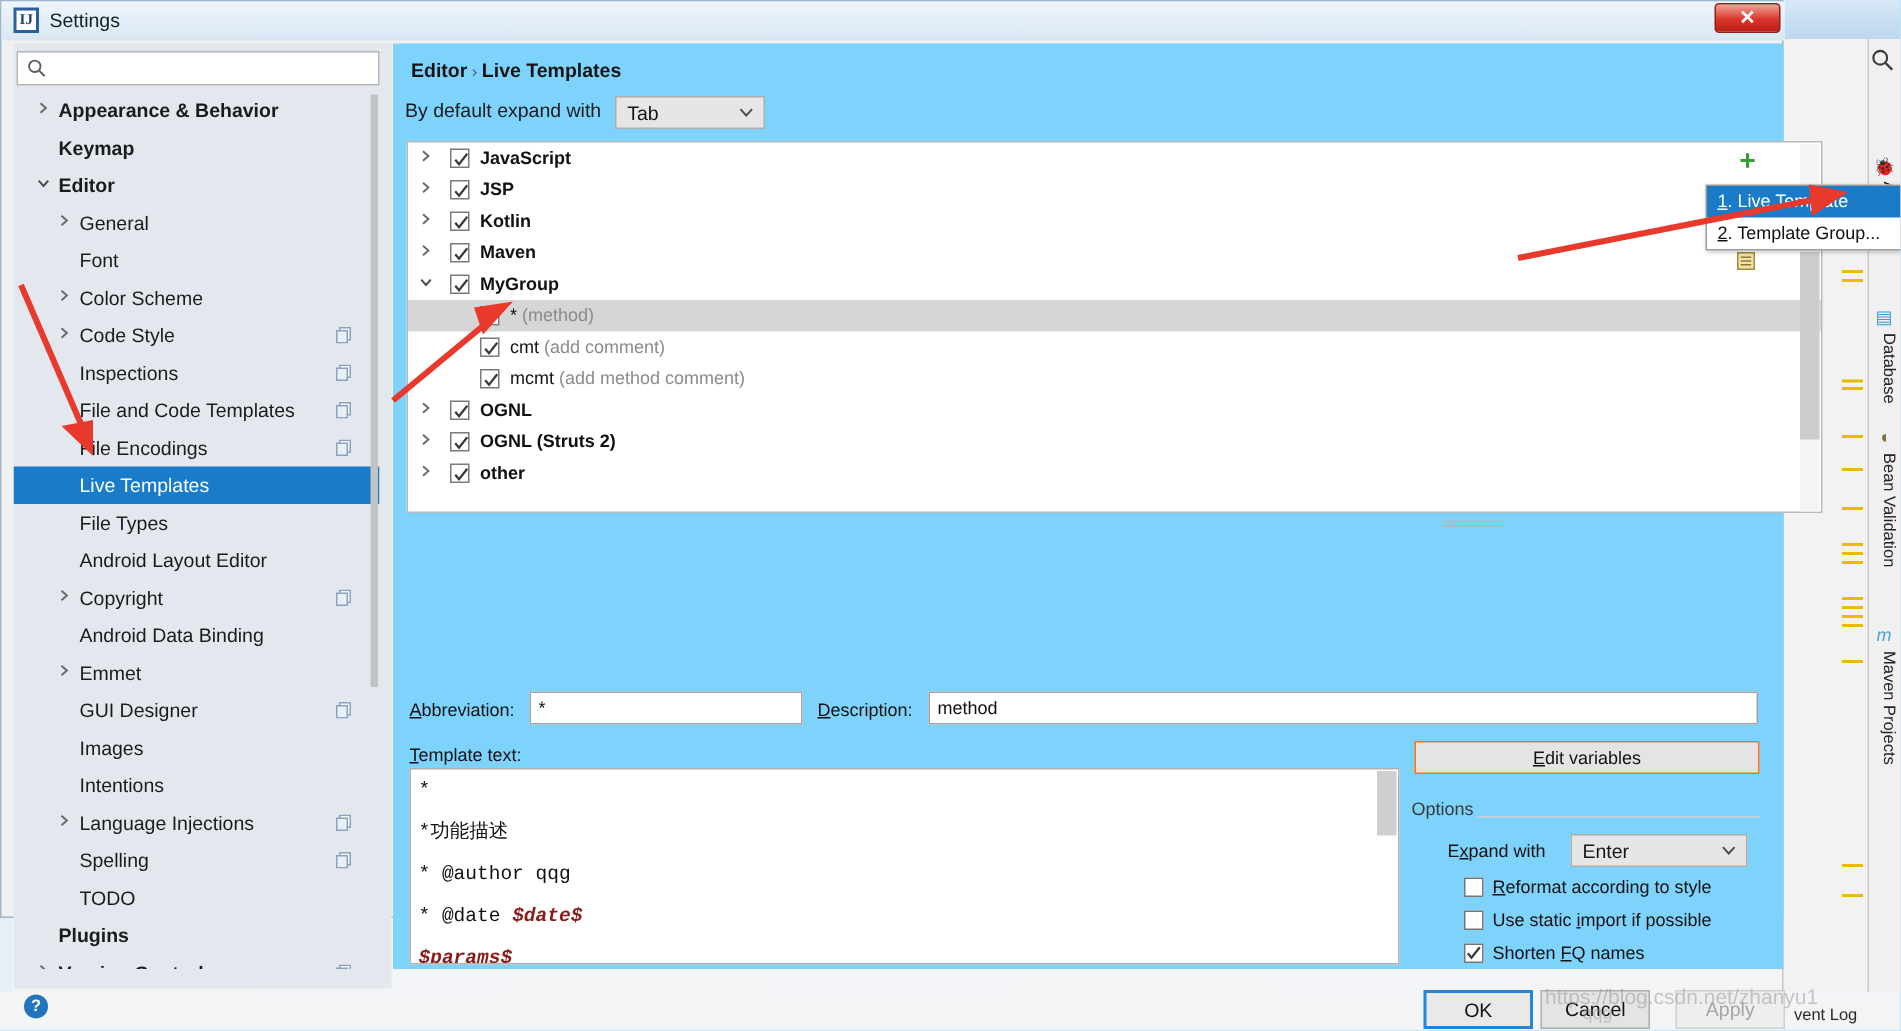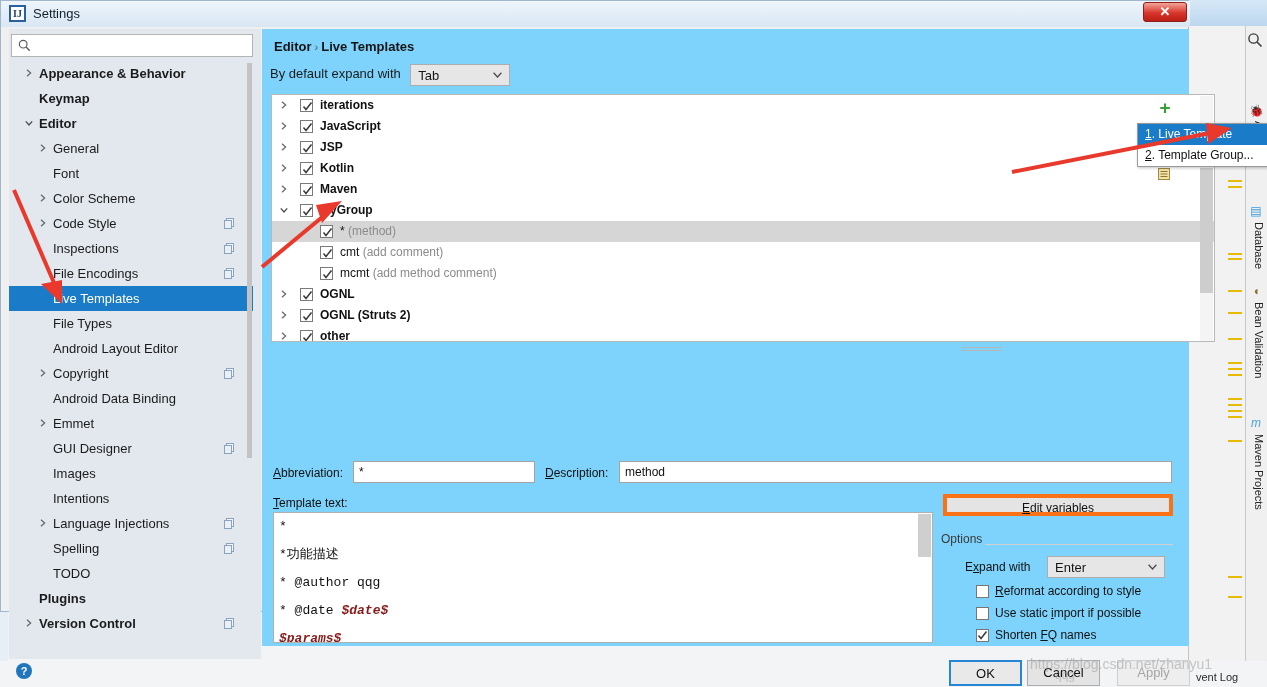--- a/index.html
+++ b/index.html
@@ -121,21 +121,21 @@
   .tmpl { position: absolute; left: 11px; top: 483px; width: 660px; height: 131px;
     background: #fff; border: 1px solid #b0b0b0; overflow: hidden; }
   .tline { font-family: "Liberation Mono", monospace; font-size: 13px; color: #111; height: 28px; line-height: 28px; padding-left: 5px; white-space: nowrap; }
   .tline .var { color: #8b1a1a; font-weight: bold; font-style: italic; }
   .tmpl-scroll { position: absolute; right: 1px; top: 1px; width: 13px; height: 43px; background: #cfcfcf; }
 
   .applicable { position: absolute; left: 11px; top: 621px; font-size: 12px; color: #1b1b1b; }
   .applicable a { color: #2a5bd7; text-decoration: none; }
 
   .editvars { position: absolute; left: 681px; top: 465px; width: 230px; height: 22px;
-    background: #e4e4e4; border: 4px solid #f97316; font-size: 12px; color: #111;
+    background: #e4e4e4; border: 1px solid #f97316; font-size: 12px; color: #111;
     text-align: center; line-height: 20px; }
   .editvars u { text-decoration: underline; }
 
   .optlabel { position: absolute; left: 679px; top: 503px; font-size: 12px; color: #3a3a3a; }
   .optline { position: absolute; left: 723px; top: 515px; width: 188px; height: 1px; background: #d0d0d0; }
   .expwith { position: absolute; left: 703px; top: 531px; font-size: 12px; color: #111; }
   .opt-cb { position: absolute; width: 13px; height: 13px; border: 1px solid #767676; background: #fff; }
   .opt-txt { position: absolute; font-size: 12px; color: #111; }
   .opt-txt u { text-decoration: underline; }
 
@@ -272,20 +272,27 @@
           </svg>
         </div>
         <div class="srow lvl1">
           <span class="lbl">Inspections</span>
           <svg class="copy-ic" viewBox="0 0 11 11">
             <rect x="2.5" y="0.5" width="7" height="8" fill="#fff" stroke="#5b7fa8"></rect>
             <rect x="0.5" y="2.5" width="7" height="8" fill="#eef3f8" stroke="#5b7fa8"></rect>
           </svg>
         </div>
         <div class="srow lvl1">
+          <span class="lbl">File and Code Templates</span>
+          <svg class="copy-ic" viewBox="0 0 11 11">
+            <rect x="2.5" y="0.5" width="7" height="8" fill="#fff" stroke="#5b7fa8"></rect>
+            <rect x="0.5" y="2.5" width="7" height="8" fill="#eef3f8" stroke="#5b7fa8"></rect>
+          </svg>
+        </div>
+        <div class="srow lvl1">
           <span class="lbl">File Encodings</span>
           <svg class="copy-ic" viewBox="0 0 11 11">
             <rect x="2.5" y="0.5" width="7" height="8" fill="#fff" stroke="#5b7fa8"></rect>
             <rect x="0.5" y="2.5" width="7" height="8" fill="#eef3f8" stroke="#5b7fa8"></rect>
           </svg>
         </div>
         <div class="srow lvl1 selected">
           <span class="lbl">Live Templates</span>
         </div>
         <div class="srow lvl1">
@@ -374,31 +381,20 @@
         <span class="combo" style="width:100px;">
           <span class="val">Tab</span>
           <svg class="chev" viewBox="0 0 9 6">
               <polyline points="0.6,0.8 4.5,5 8.4,0.8" fill="none" stroke="#4c4c4c" stroke-width="1.3"></polyline>
             </svg>
         </span>
       </div>
 
       <div class="treepanel">
         <div id="tmpl-tree">
-            <div class="trow">
-              <span class="tarrow" style="left:6px;"><svg width="8" height="8" viewBox="0 0 8 8">
-                  <polyline points="2,0.8 5.6,4 2,7.2" fill="none" stroke="#6a6a6a" stroke-width="1.3"></polyline>
-                </svg></span>
-              <span class="cbx" style="left:28px;">
-                <svg width="11" height="11" viewBox="0 0 11 11">
-                  <polyline points="1.5,5.5 4,8.5 9.5,1.5" fill="none" stroke="#3a3a3a" stroke-width="1.5"></polyline>
-                </svg>
-              </span>
-              <span class="tlabel" style="left:48px;"><b>iterations</b></span>
-            </div>
             <div class="trow">
               <span class="tarrow" style="left:6px;"><svg width="8" height="8" viewBox="0 0 8 8">
                   <polyline points="2,0.8 5.6,4 2,7.2" fill="none" stroke="#6a6a6a" stroke-width="1.3"></polyline>
                 </svg></span>
               <span class="cbx" style="left:28px;">
                 <svg width="11" height="11" viewBox="0 0 11 11">
                   <polyline points="1.5,5.5 4,8.5 9.5,1.5" fill="none" stroke="#3a3a3a" stroke-width="1.5"></polyline>
                 </svg>
               </span>
               <span class="tlabel" style="left:48px;"><b>JavaScript</b></span>

